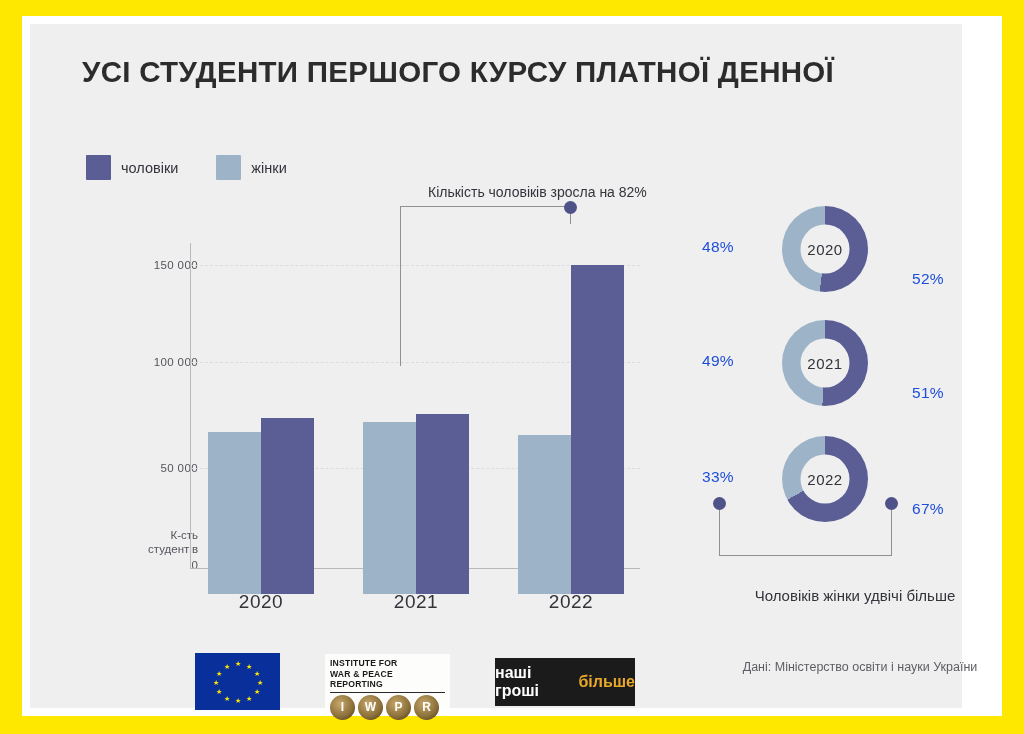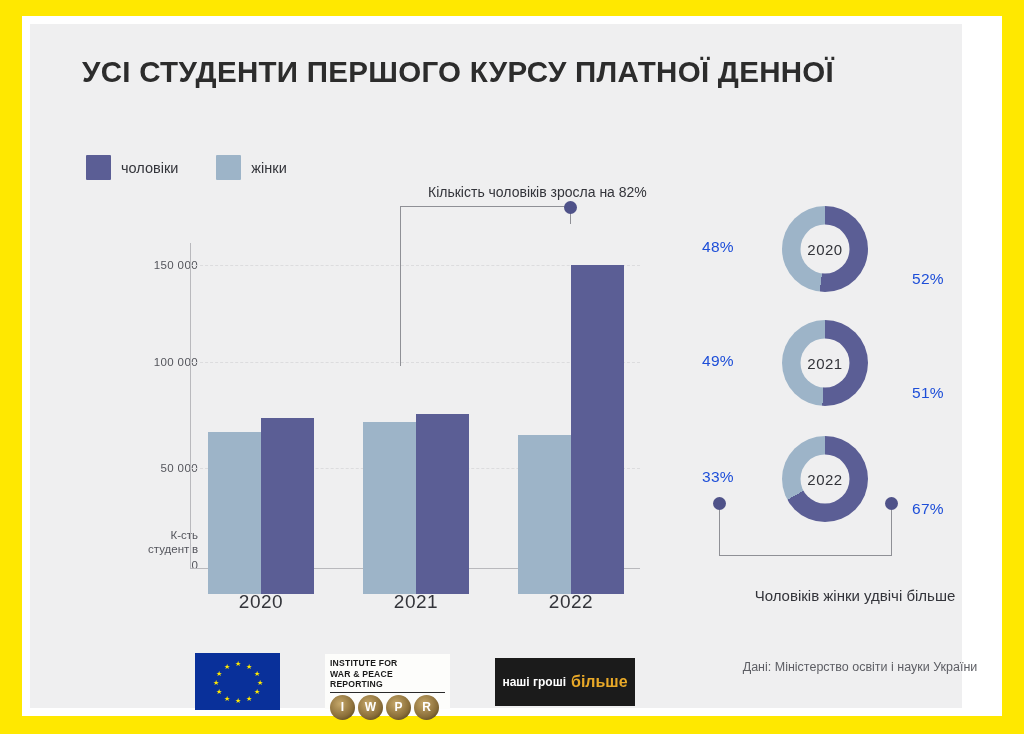--- a/index.html
+++ b/index.html
@@ -222,21 +222,21 @@
     justify-content: center;
   }
   .ngl {
     width: 140px; height: 48px;
     background: #1B1B1B;
     display: flex;
     align-items: center;
     justify-content: center;
     gap: 5px;
   }
-  .ngl-a { color: #FFFFFF; font-size: 12px; font-weight: bold; }
+  .ngl-a { color: #FFFFFF; font-size: 16px; font-weight: bold; }
   .ngl-b { color: #E9A928; font-size: 16px; font-weight: bold; }
 </style>
 </head>
 <body>
 
 <div id="frame">
   <div id="whitemat"></div>
   <div id="panel">
 
     <div id="title">

